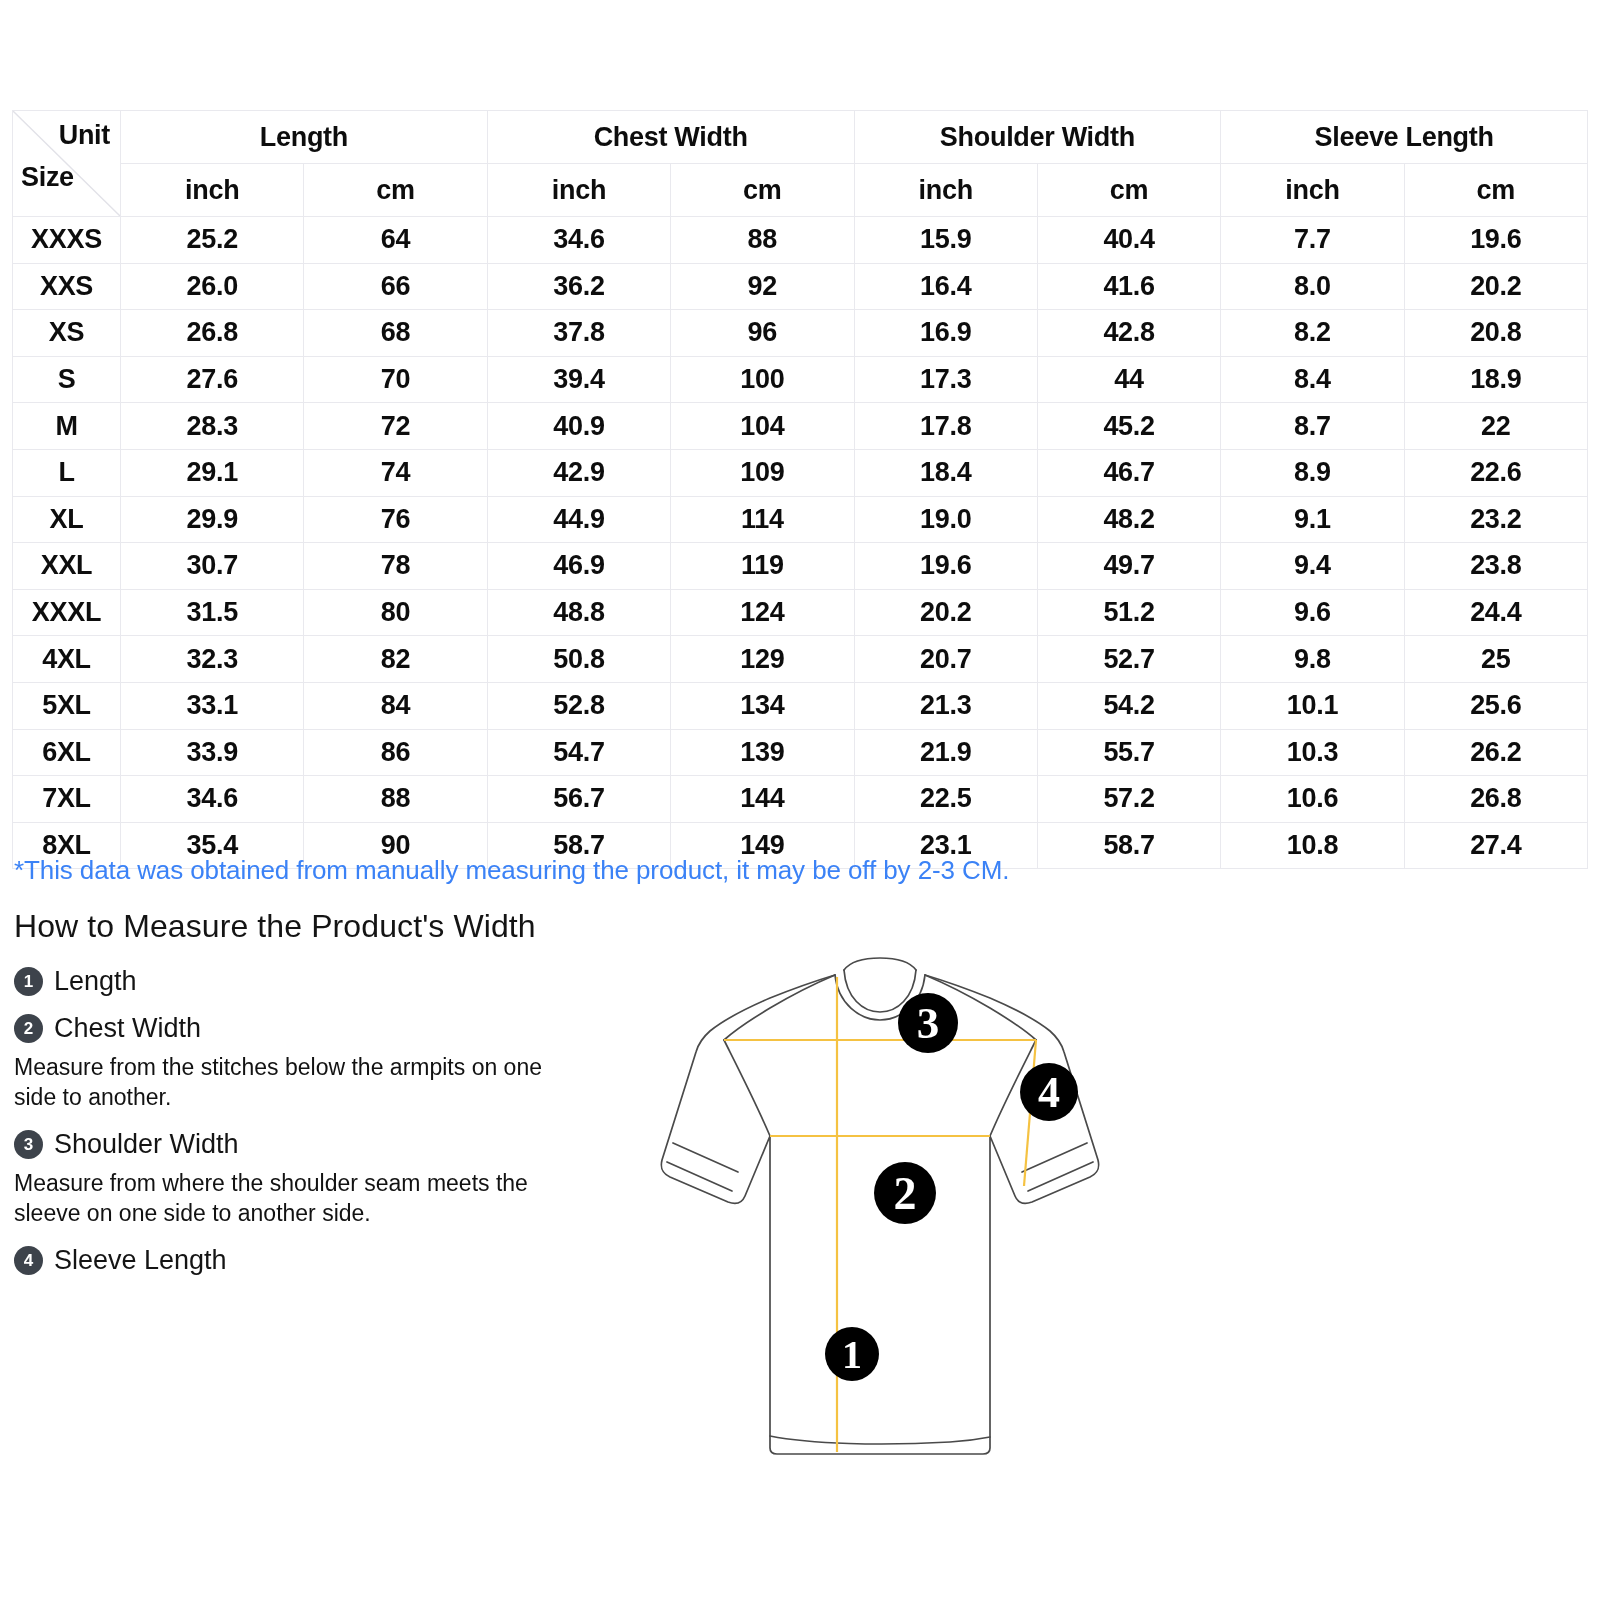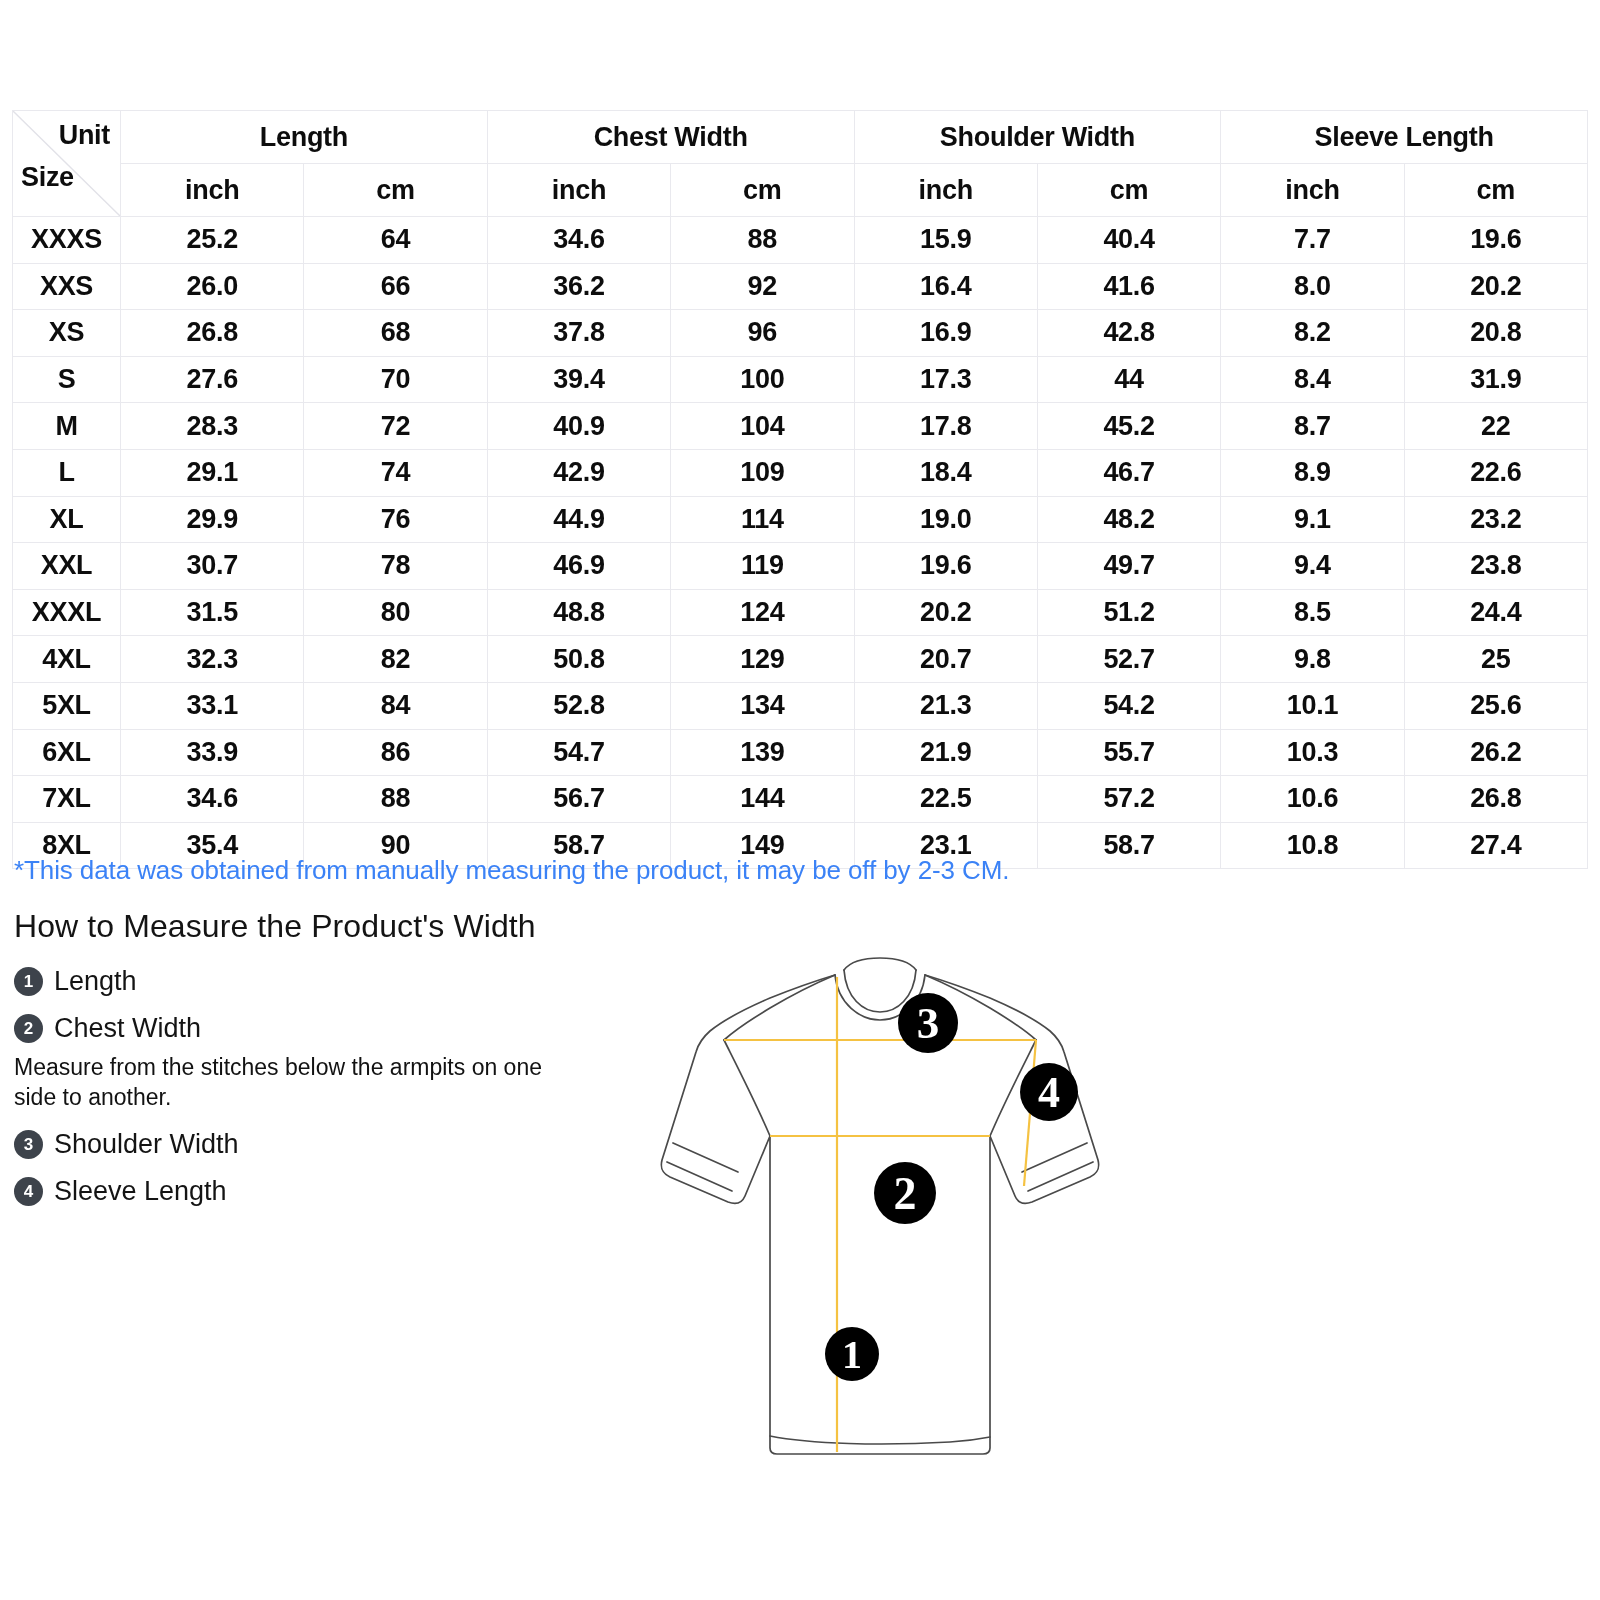--- a/index.html
+++ b/index.html
@@ -227,21 +227,21 @@
         </tr>
         <tr>
           <td>S</td>
           <td>27.6</td>
           <td>70</td>
           <td>39.4</td>
           <td>100</td>
           <td>17.3</td>
           <td>44</td>
           <td>8.4</td>
-          <td>31.9</td>
+          <td>18.9</td>
         </tr>
         <tr>
           <td>M</td>
           <td>28.3</td>
           <td>72</td>
           <td>40.9</td>
           <td>104</td>
           <td>17.8</td>
           <td>45.2</td>
           <td>8.7</td>
@@ -281,21 +281,21 @@
           <td>23.8</td>
         </tr>
         <tr>
           <td>XXXL</td>
           <td>31.5</td>
           <td>80</td>
           <td>48.8</td>
           <td>124</td>
           <td>20.2</td>
           <td>51.2</td>
-          <td>8.5</td>
+          <td>9.6</td>
           <td>24.4</td>
         </tr>
         <tr>
           <td>4XL</td>
           <td>32.3</td>
           <td>82</td>
           <td>50.8</td>
           <td>129</td>
           <td>20.7</td>
           <td>52.7</td>
@@ -366,20 +366,21 @@
         <div class="badge">2</div>
         <div class="step-name">Chest Width</div>
       </div>
       <div class="step-desc">Measure from the stitches below the armpits on one side to another.</div>
     </div>
     <div class="step">
       <div class="step-head">
         <div class="badge">3</div>
         <div class="step-name">Shoulder Width</div>
       </div>
+      <div class="step-desc">Measure from where the shoulder seam meets the sleeve on one side to another side.</div>
     </div>
     <div class="step">
       <div class="step-head">
         <div class="badge">4</div>
         <div class="step-name">Sleeve Length</div>
       </div>
     </div>
   </div>
 
 <div class="shirt-figure">

